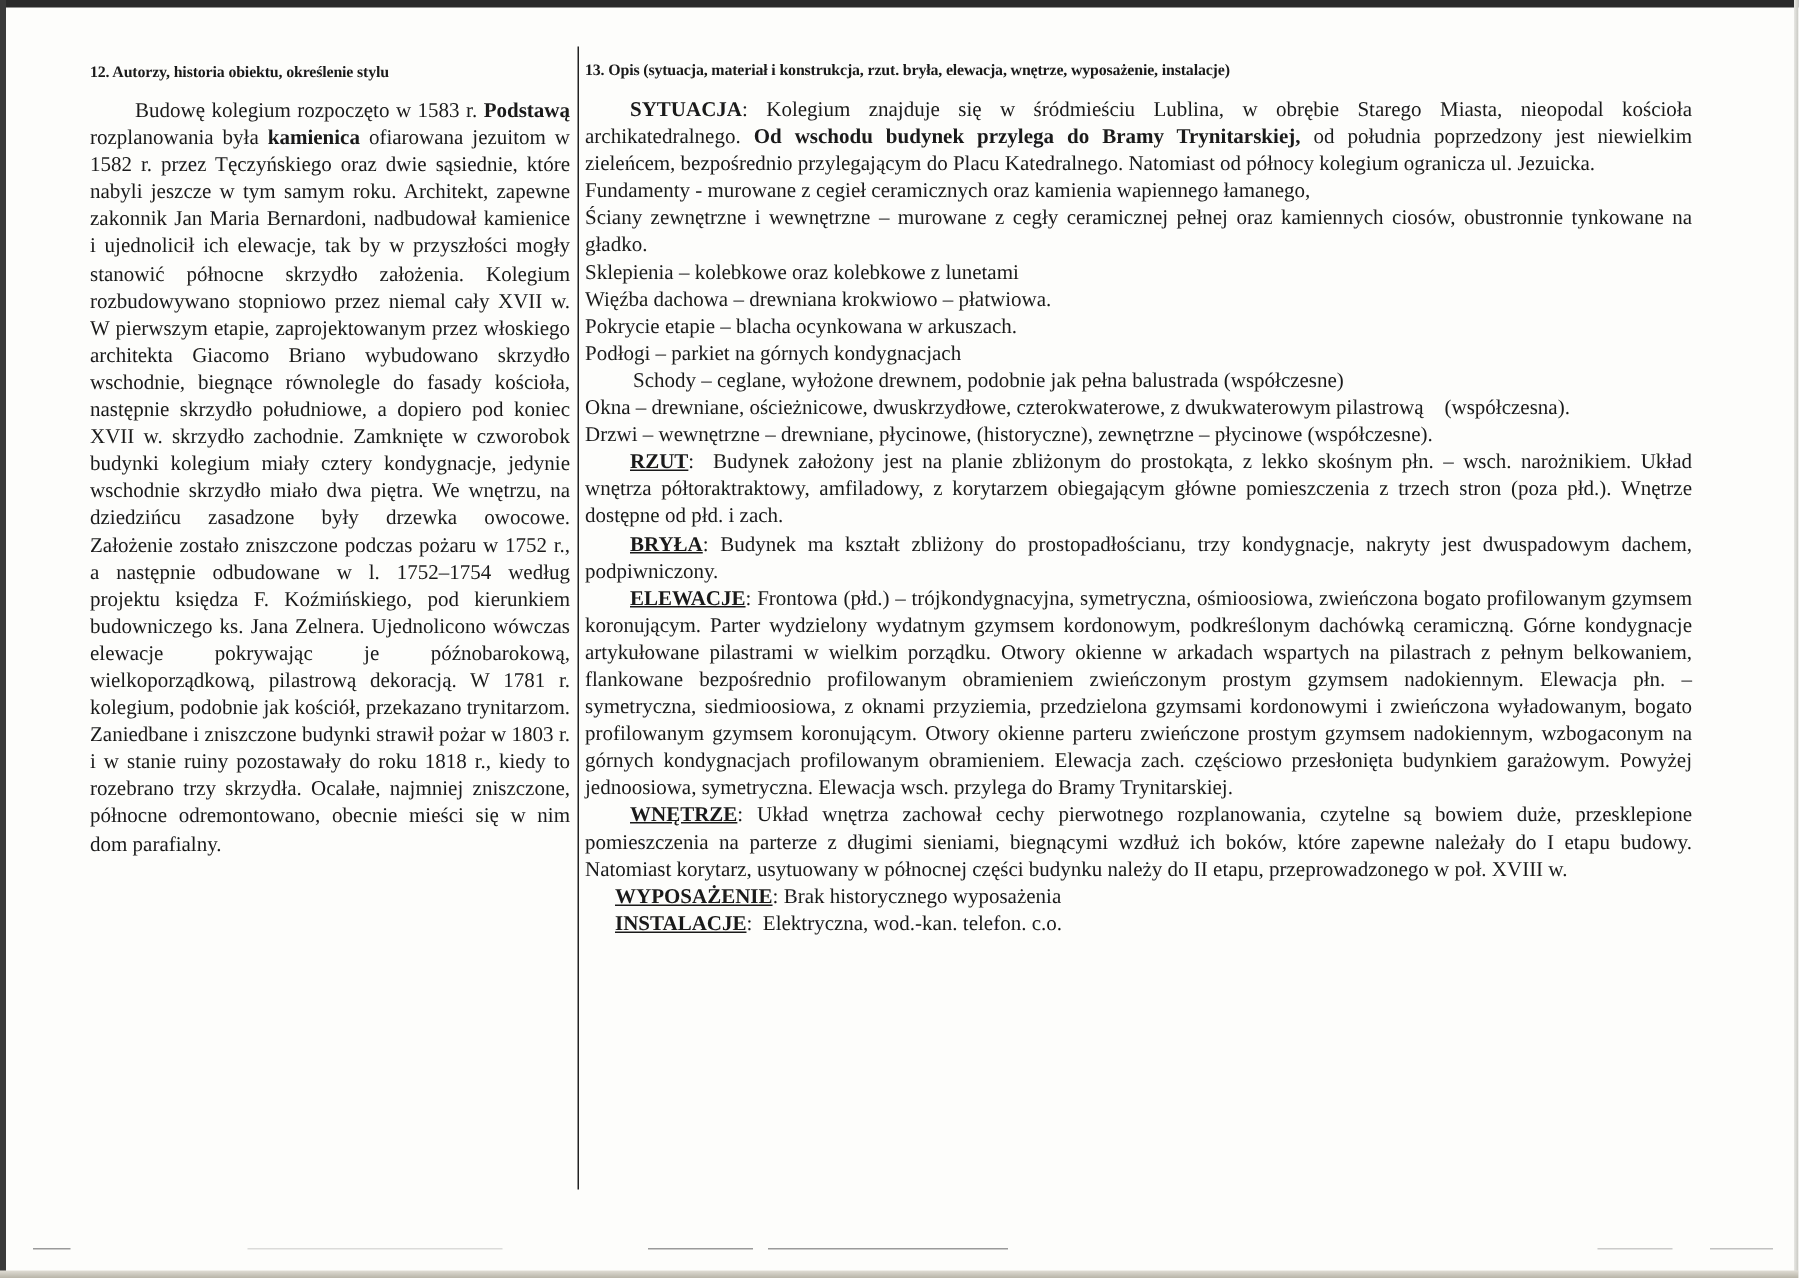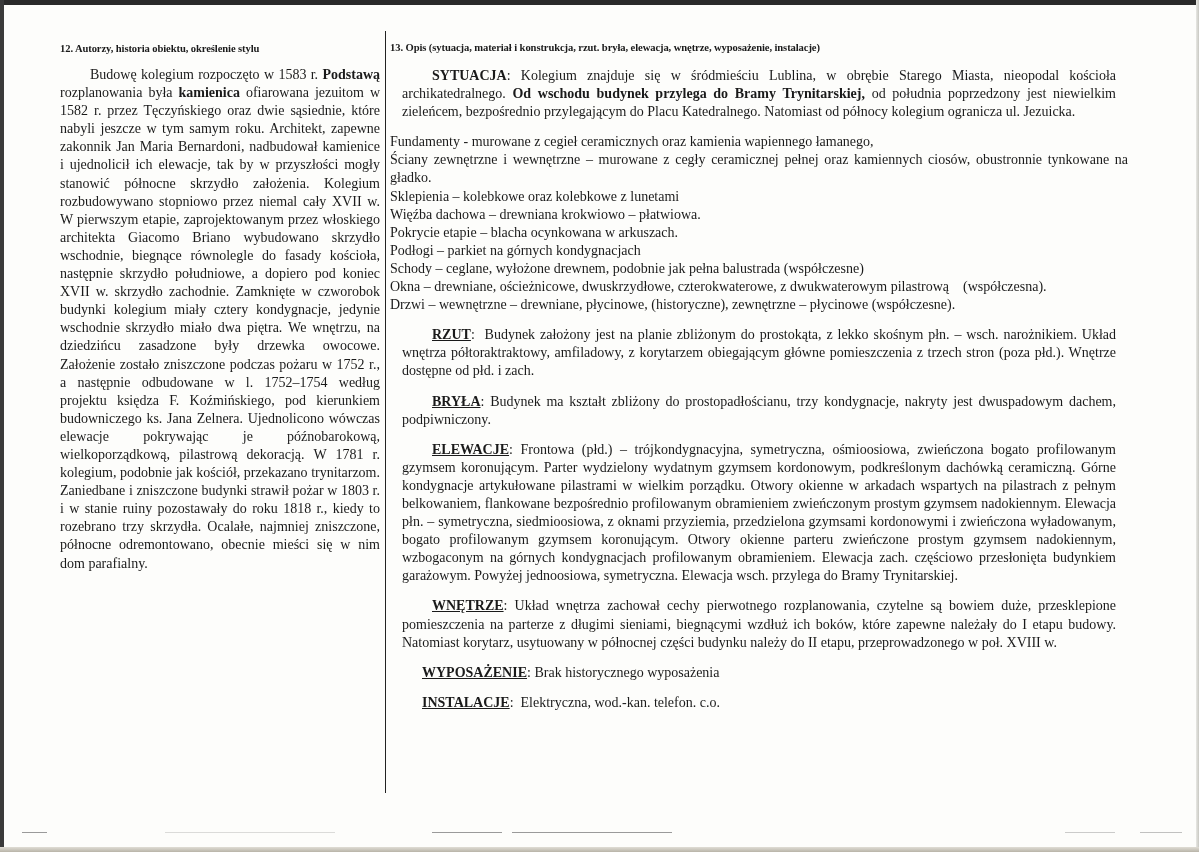--- a/index.html
+++ b/index.html
@@ -22,21 +22,21 @@
   .col-right { position: absolute; left: 390px; top: 41px; width: 738px; }
 
   .heading {
     font-weight: bold; font-size: 10.6px; line-height: 14px; margin: 0 0 10px 0; letter-spacing: -0.1px;
     white-space: nowrap;
   }
   .col-left .heading { margin-left: 0; }
   .body-text { font-size: 14px; line-height: 18.1px; text-align: justify; margin: 0; }
   .col-left .body-text { text-indent: 30px; }
   .indent { text-indent: 30px; }
-  .para { margin: 12px; }
+  .para { margin: 0; }
   .label { font-weight: bold; text-decoration: underline; }
   .bold { font-weight: bold; }
   .line { display: block; }
 </style>
 </head>
 <body>
 
 <div class="top-edge"></div>
 <div class="left-edge"></div>
 <div class="right-edge"></div>
@@ -62,21 +62,21 @@
   <p class="body-text indent para"><span class="bold">SYTUACJA</span><span>: Kolegium znajduje się w śródmieściu Lublina, w obrębie Starego Miasta, nieopodal kościoła archikatedralnego. </span><span class="bold">Od wschodu budynek przylega do Bramy Trynitarskiej,</span><span> od południa poprzedzony jest niewielkim zieleńcem, bezpośrednio przylegającym do Placu Katedralnego. Natomiast od północy kolegium ogranicza ul. Jezuicka.</span></p>
 
 
   <div class="body-text">
     <span class="line">Fundamenty - murowane z cegieł ceramicznych oraz kamienia wapiennego łamanego,</span>
     <span class="line">Ściany zewnętrzne i wewnętrzne – murowane z cegły ceramicznej pełnej oraz kamiennych ciosów, obustronnie tynkowane na gładko.</span>
     <span class="line">Sklepienia – kolebkowe oraz kolebkowe z lunetami</span>
     <span class="line">Więźba dachowa – drewniana krokwiowo – płatwiowa.</span>
     <span class="line">Pokrycie etapie – blacha ocynkowana w arkuszach.</span>
     <span class="line">Podłogi – parkiet na górnych kondygnacjach</span>
-    <span class="line" style="white-space:nowrap;">Schody – ceglane, wyłożone drewnem, podobnie jak pełna balustrada (współczesne)</span>
+    <span class="line" style="white-space:nowrap;margin-left:32px;">Schody – ceglane, wyłożone drewnem, podobnie jak pełna balustrada (współczesne)</span>
     <span class="line" style="white-space:pre;">Okna – drewniane, ościeżnicowe, dwuskrzydłowe, czterokwaterowe, z dwukwaterowym pilastrową    (współczesna).</span>
     <span class="line">Drzwi – wewnętrzne – drewniane, płycinowe, (historyczne), zewnętrzne – płycinowe (współczesne).</span>
   </div>
 
   <p class="body-text indent para"><span class="label">RZUT</span><span style="white-space:pre-wrap;">:  Budynek założony jest na planie zbliżonym do prostokąta, z lekko skośnym płn. – wsch. narożnikiem. Układ wnętrza półtoraktraktowy, amfiladowy, z korytarzem obiegającym główne pomieszczenia z trzech stron (poza płd.). Wnętrze dostępne od płd. i zach.</span></p>
 
   <p class="body-text indent para"><span class="label">BRYŁA</span><span>: Budynek ma kształt zbliżony do prostopadłościanu, trzy kondygnacje, nakryty jest dwuspadowym dachem, podpiwniczony.</span></p>
 
   <p class="body-text indent para"><span class="label">ELEWACJE</span><span>: Frontowa (płd.) – trójkondygnacyjna, symetryczna, ośmioosiowa, zwieńczona bogato profilowanym gzymsem koronującym. Parter wydzielony wydatnym gzymsem kordonowym, podkreślonym dachówką ceramiczną. Górne kondygnacje artykułowane pilastrami w wielkim porządku. Otwory okienne w arkadach wspartych na pilastrach z pełnym belkowaniem, flankowane bezpośrednio profilowanym obramieniem zwieńczonym prostym gzymsem nadokiennym. Elewacja płn. – symetryczna, siedmioosiowa, z oknami przyziemia, przedzielona gzymsami kordonowymi i zwieńczona wyładowanym, bogato profilowanym gzymsem koronującym. Otwory okienne parteru zwieńczone prostym gzymsem nadokiennym, wzbogaconym na górnych kondygnacjach profilowanym obramieniem. Elewacja zach. częściowo przesłonięta budynkiem garażowym. Powyżej jednoosiowa, symetryczna. Elewacja wsch. przylega do Bramy Trynitarskiej.</span></p>
 

